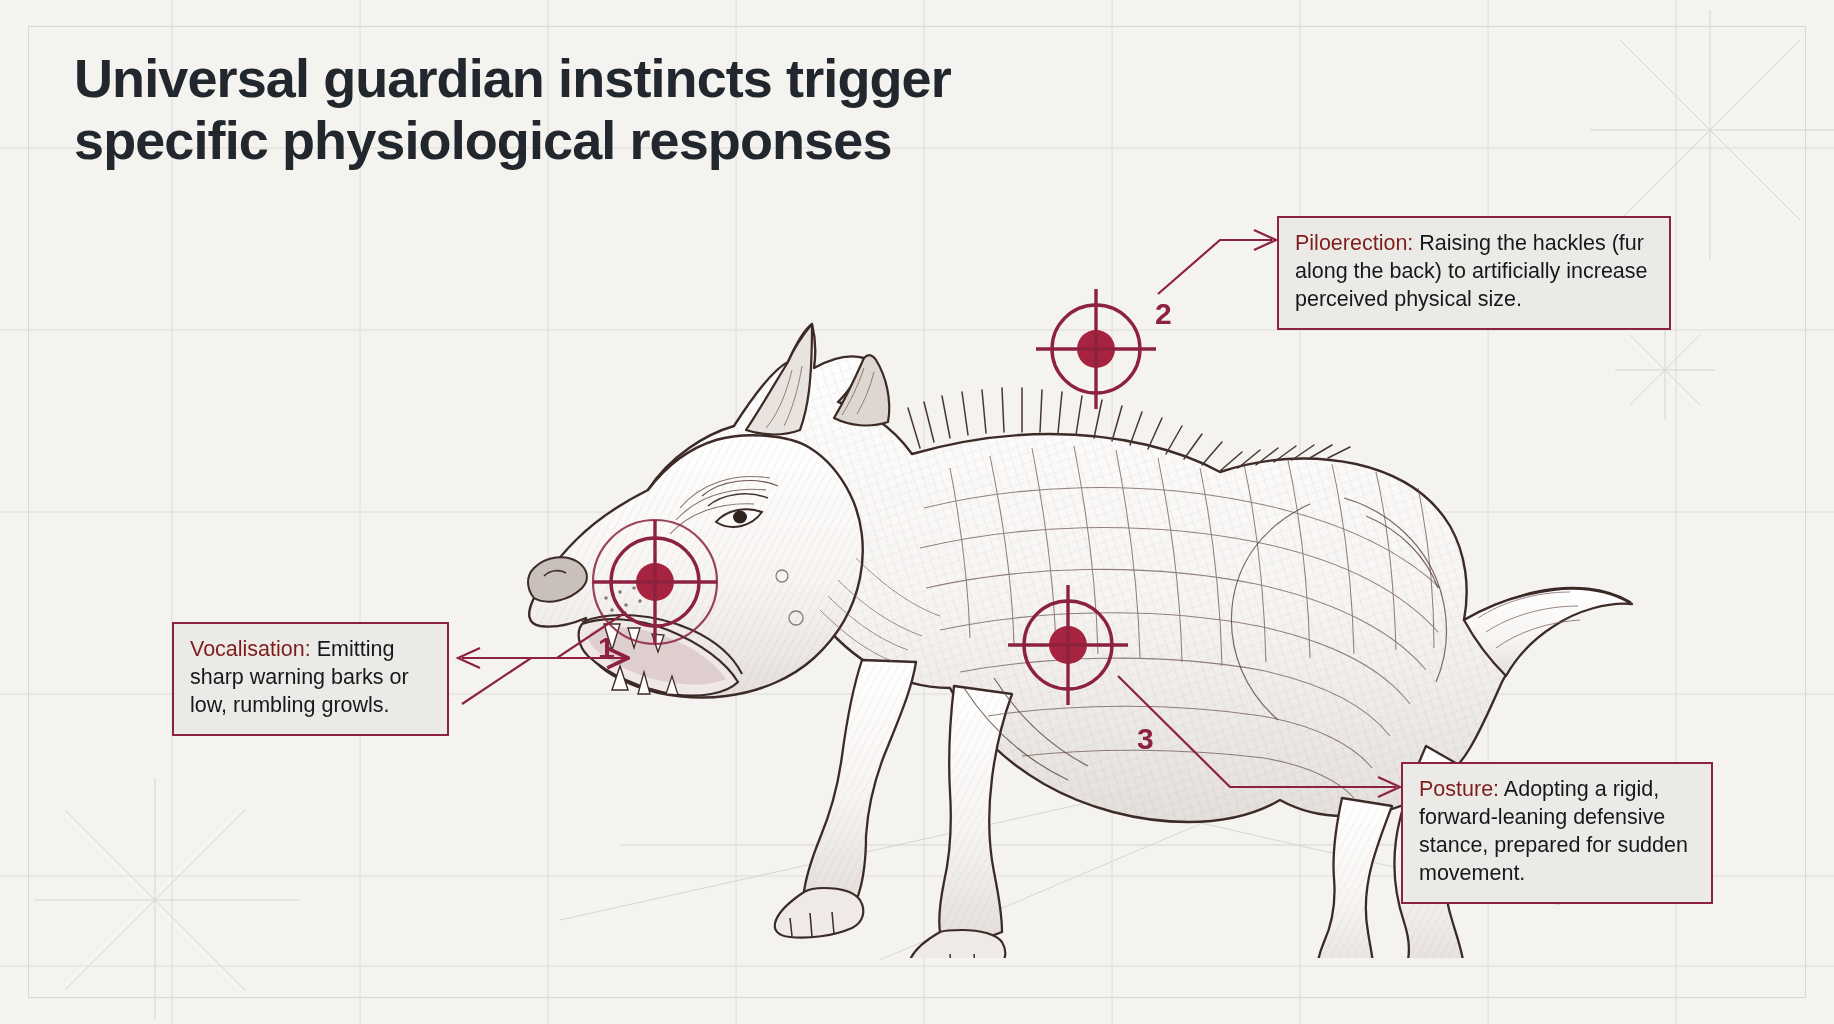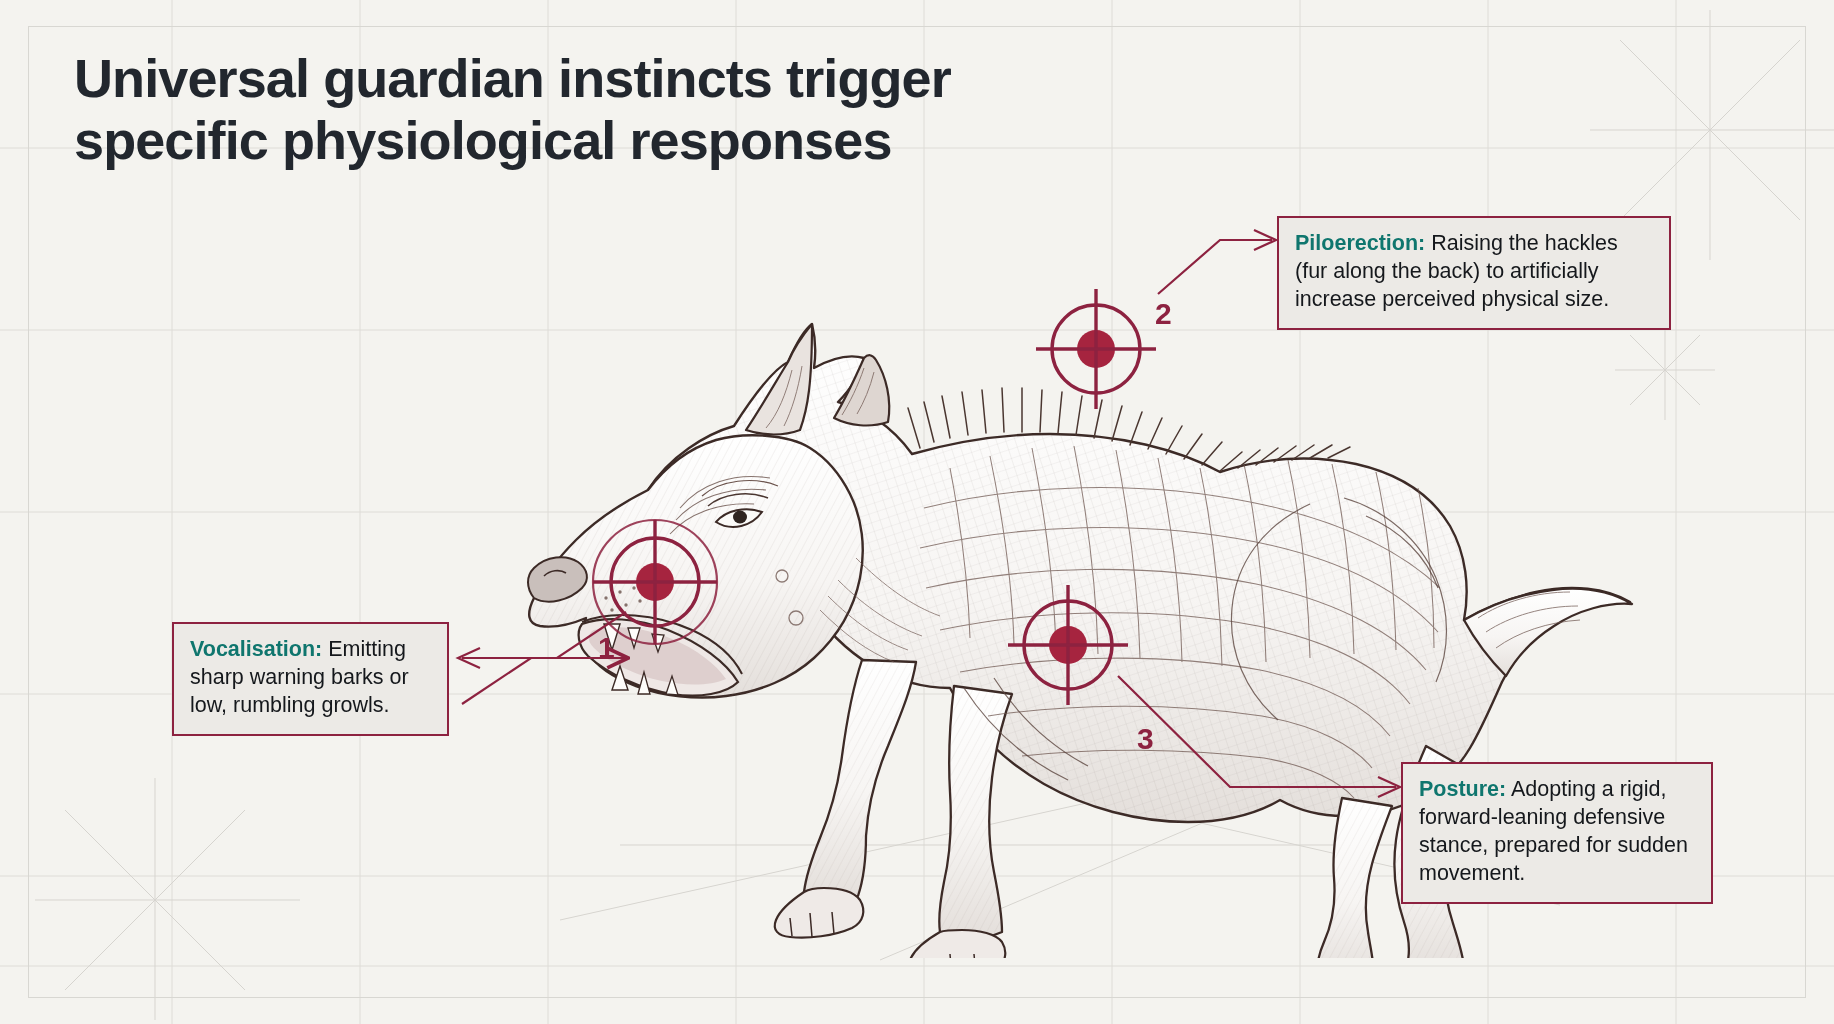--- a/index.html
+++ b/index.html
@@ -72,22 +72,22 @@
     position: absolute;
     background: #eceae6;
     border: 2px solid #8d2240;
     padding: 12px 16px 14px 16px;
     box-sizing: border-box;
     font-size: 21.5px;
     line-height: 1.3;
     color: #15181c;
   }
   .callout b {
-    font-weight: 700;
-    color: #0f766e;
+    font-weight: 400;
+    color: #7f1d1d;
   }
   #callout-piloerection {
     left: 1277px;
     top: 216px;
     width: 394px;
   }
   #callout-vocalisation {
     left: 172px;
     top: 622px;
     width: 277px;

